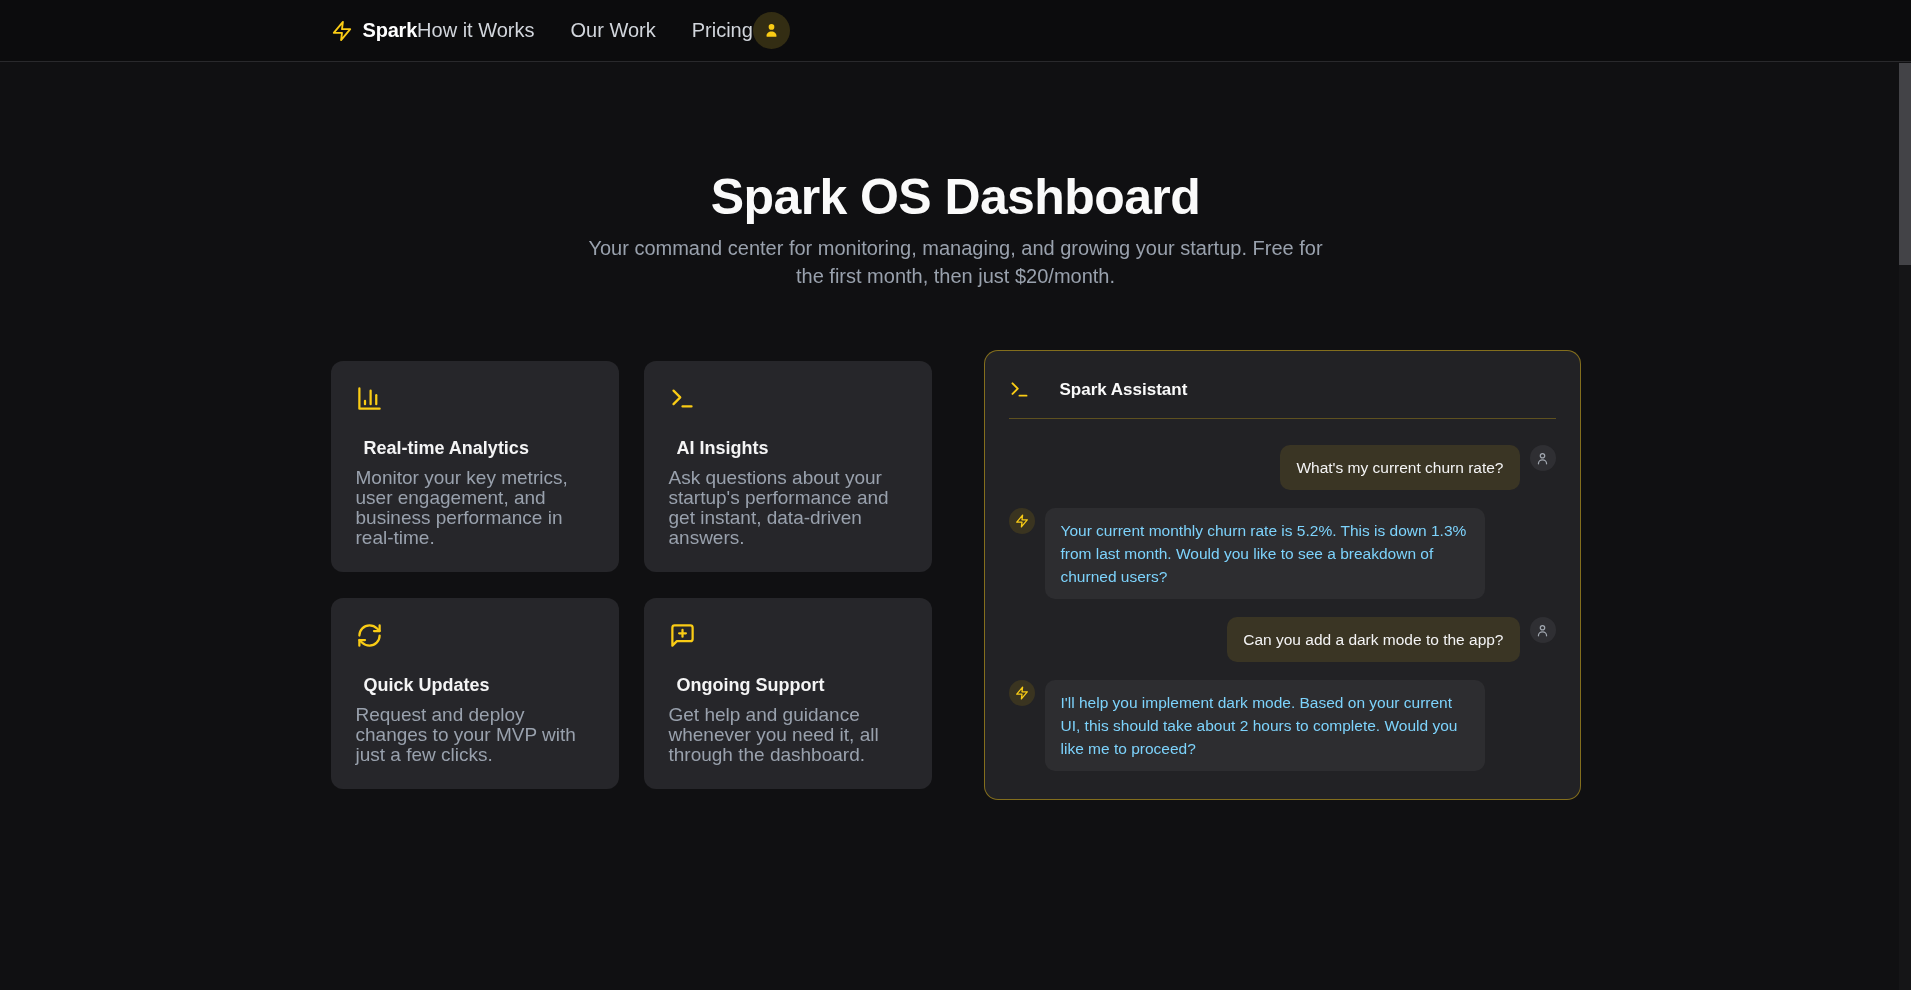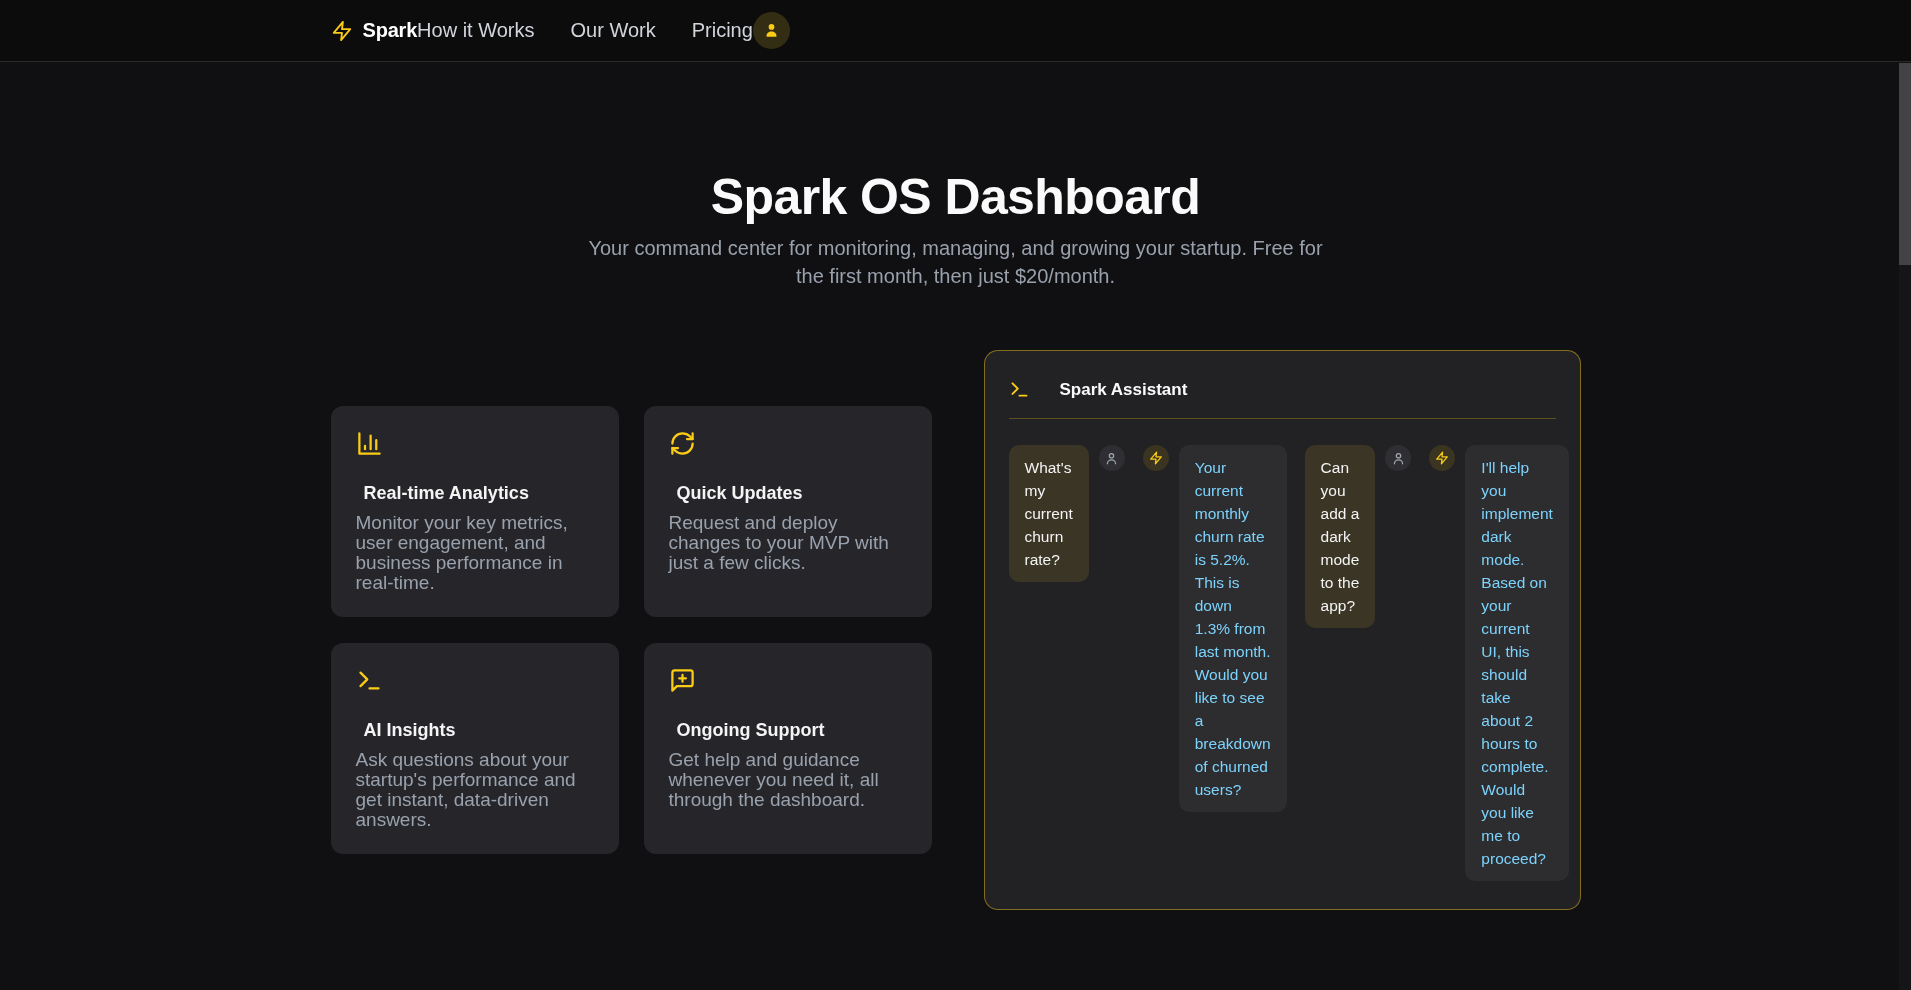--- a/index.html
+++ b/index.html
@@ -73,21 +73,21 @@
     border-radius: 14px;
     padding: 24px 24px 28px;
   }
   .panel-header {
     display: flex; align-items: flex-end; gap: 30px;
     padding: 4px 0 18px;
     border-bottom: 1px solid rgba(250, 204, 21, 0.28);
   }
   .panel-header-icon { color: #facc15; display: flex; }
   .panel-title { color: #fafafa; font-size: 17px; font-weight: bold; }
-  .messages { margin-top: 26px; display: flex; flex-direction: row; gap: 18px; }
+  .messages { margin-top: 26px; display: flex; flex-direction: column; gap: 18px; }
   .msg { display: flex; gap: 10px; align-items: flex-start; }
   .msg.user { justify-content: flex-end; }
   .msg-avatar {
     width: 26px; height: 26px; border-radius: 50%; flex: 0 0 auto;
     display: flex; align-items: center; justify-content: center;
   }
   .msg-avatar.assistant { background: #3a3420; color: #facc15; }
   .msg-avatar.user { background: #2f2f33; color: #a1a7b0; }
   .bubble {
     border-radius: 10px; padding: 11px 16px;
@@ -155,39 +155,39 @@
             <path d="M8 17v-3"></path>
           </svg>
       </span>
       <h3 class="card-title">Real-time Analytics</h3>
       <p class="card-desc">Monitor your key metrics, user engagement, and business performance in real-time.</p>
     </div>
 
     <div class="card">
       <span class="card-icon">
         <svg width="27" height="27" viewBox="0 0 24 24" fill="none" stroke="currentColor" stroke-width="2" stroke-linecap="round" stroke-linejoin="round">
+            <polyline points="4 17 10 11 4 5"></polyline>
+            <line x1="12" y1="19" x2="20" y2="19"></line>
+          </svg>
+      </span>
+      <h3 class="card-title">AI Insights</h3>
+      <p class="card-desc">Ask questions about your startup's performance and get instant, data-driven answers.</p>
+    </div>
+
+    <div class="card">
+      <span class="card-icon">
+        <svg width="27" height="27" viewBox="0 0 24 24" fill="none" stroke="currentColor" stroke-width="2" stroke-linecap="round" stroke-linejoin="round">
             <path d="M3 12a9 9 0 0 1 9-9 9.75 9.75 0 0 1 6.74 2.74L21 8"></path>
             <path d="M21 3v5h-5"></path>
             <path d="M21 12a9 9 0 0 1-9 9 9.75 9.75 0 0 1-6.74-2.74L3 16"></path>
             <path d="M8 16H3v5"></path>
           </svg>
       </span>
       <h3 class="card-title">Quick Updates</h3>
       <p class="card-desc">Request and deploy changes to your MVP with just a few clicks.</p>
-    </div>
-
-    <div class="card">
-      <span class="card-icon">
-        <svg width="27" height="27" viewBox="0 0 24 24" fill="none" stroke="currentColor" stroke-width="2" stroke-linecap="round" stroke-linejoin="round">
-            <polyline points="4 17 10 11 4 5"></polyline>
-            <line x1="12" y1="19" x2="20" y2="19"></line>
-          </svg>
-      </span>
-      <h3 class="card-title">AI Insights</h3>
-      <p class="card-desc">Ask questions about your startup's performance and get instant, data-driven answers.</p>
     </div>
 
     <div class="card">
       <span class="card-icon">
         <svg width="27" height="27" viewBox="0 0 24 24" fill="none" stroke="currentColor" stroke-width="2" stroke-linecap="round" stroke-linejoin="round">
             <path d="M21 15a2 2 0 0 1-2 2H7l-4 4V5a2 2 0 0 1 2-2h14a2 2 0 0 1 2 2z"></path>
             <line x1="12" y1="7" x2="12" y2="13"></line>
             <line x1="9" y1="10" x2="15" y2="10"></line>
           </svg>
       </span>

